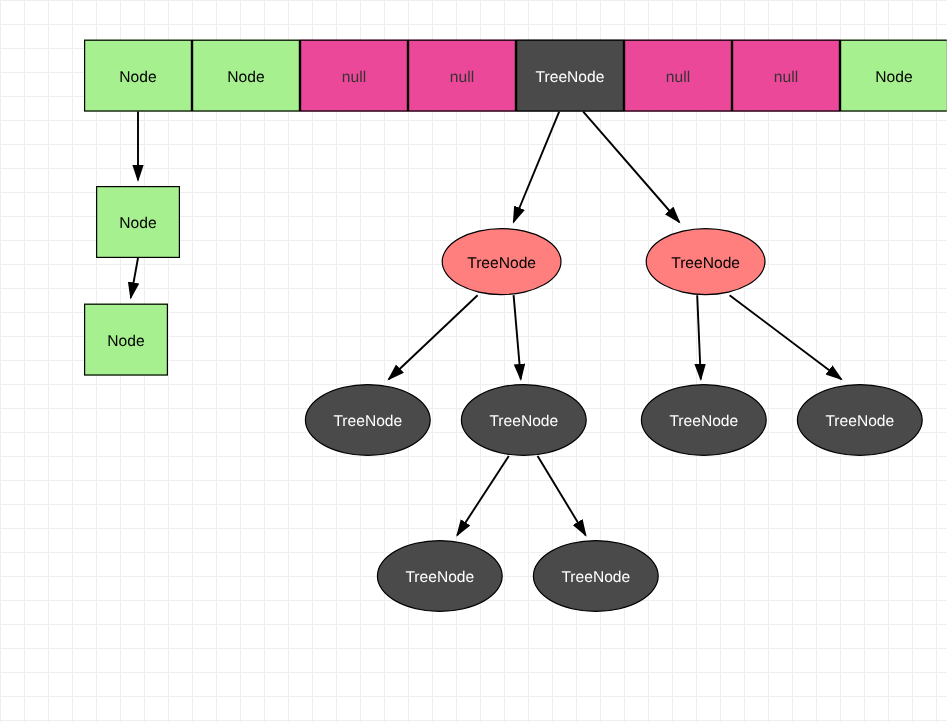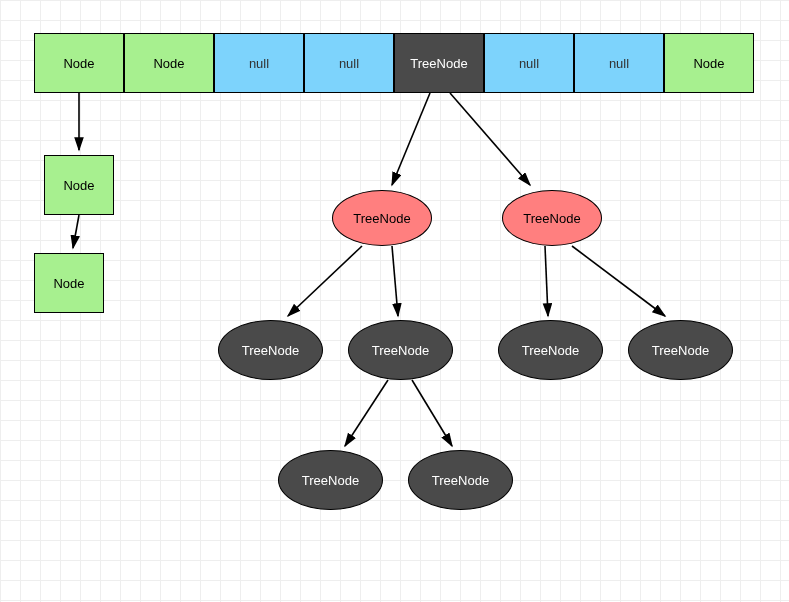--- a/index.html
+++ b/index.html
@@ -17,41 +17,42 @@
     inset: 0;
     background-image:
       linear-gradient(#eeeeee 1px, transparent 1px),
       linear-gradient(90deg, #eeeeee 1px, transparent 1px);
     background-size: 20px 20px;
     background-position: 0 0;
   }
   .canvas {
     position: absolute;
     inset: 0;
+    margin-left: 36px;
   }
   
   .array {
     position: absolute;
     top: 33px;
     left: 34px;
     display: flex;
   }
   .cell {
     width: 90px;
     height: 60px;
     border: 1px solid #000;
     box-sizing: border-box;
     display: flex;
     align-items: center;
     justify-content: center;
     font-size: 13px;
     color: #000;
   }
   .cell.node { background: #a7f08f; }
-  .cell.null { background: #7dd3fc; color: #333; }
+  .cell.null { background: #ec4899; color: #333; }
   .cell.tree { background: #4a4a4a; color: #fff; }
   
   .chain-node {
     position: absolute;
     width: 70px;
     height: 60px;
     background: #a7f08f;
     border: 1px solid #000;
     box-sizing: border-box;
     display: flex;

